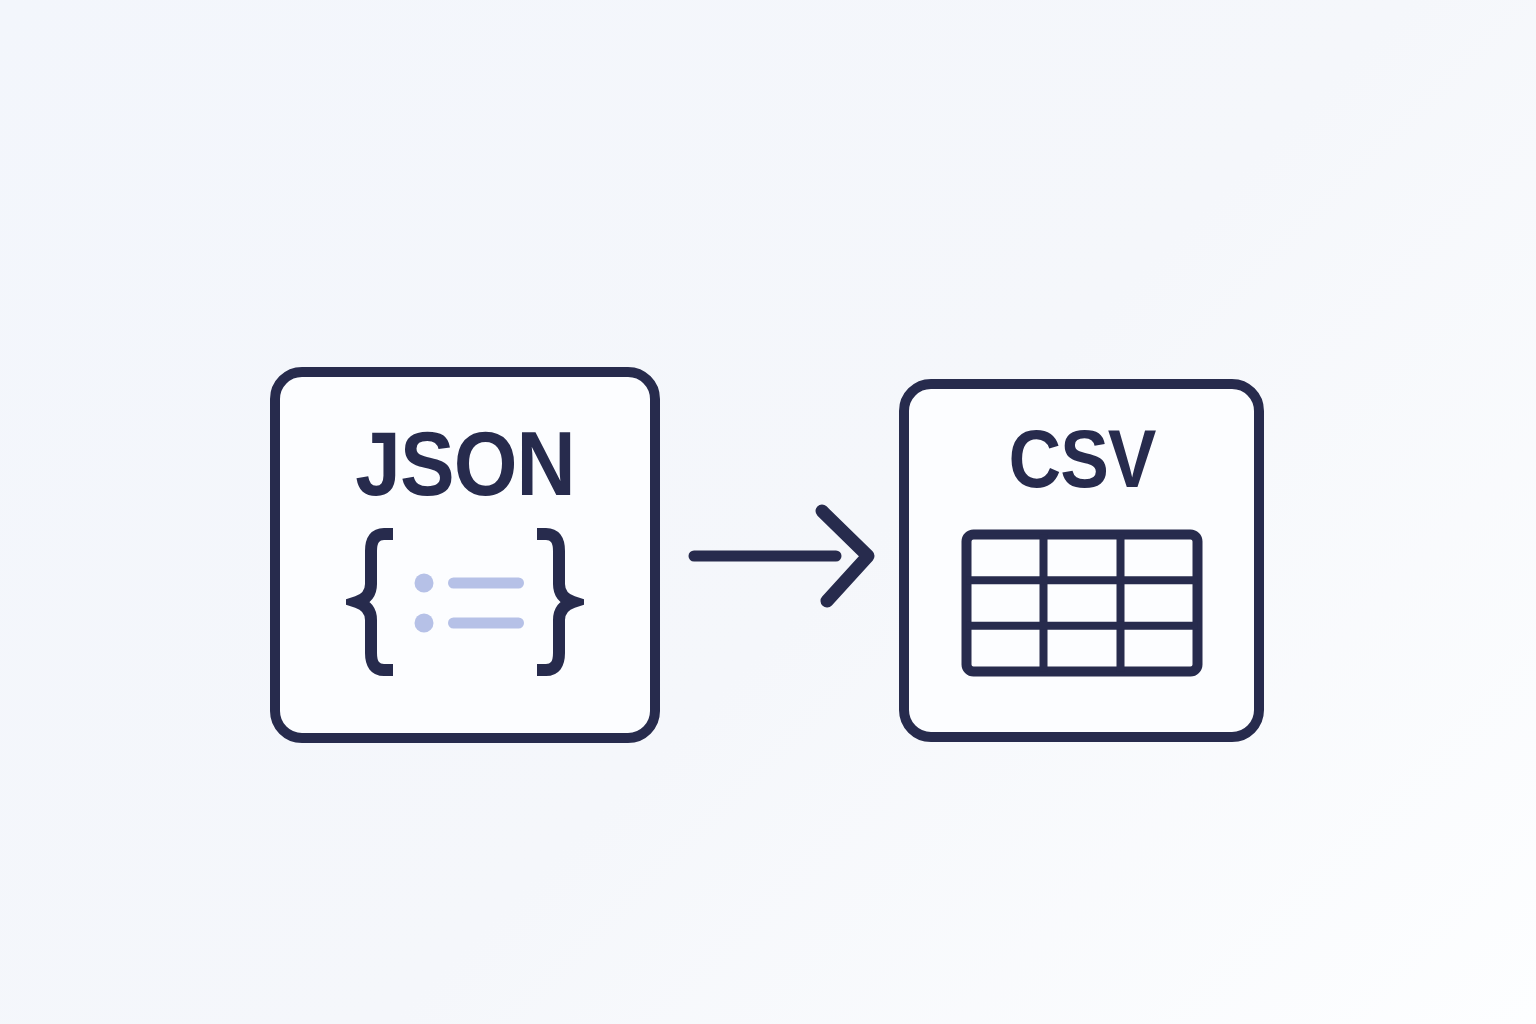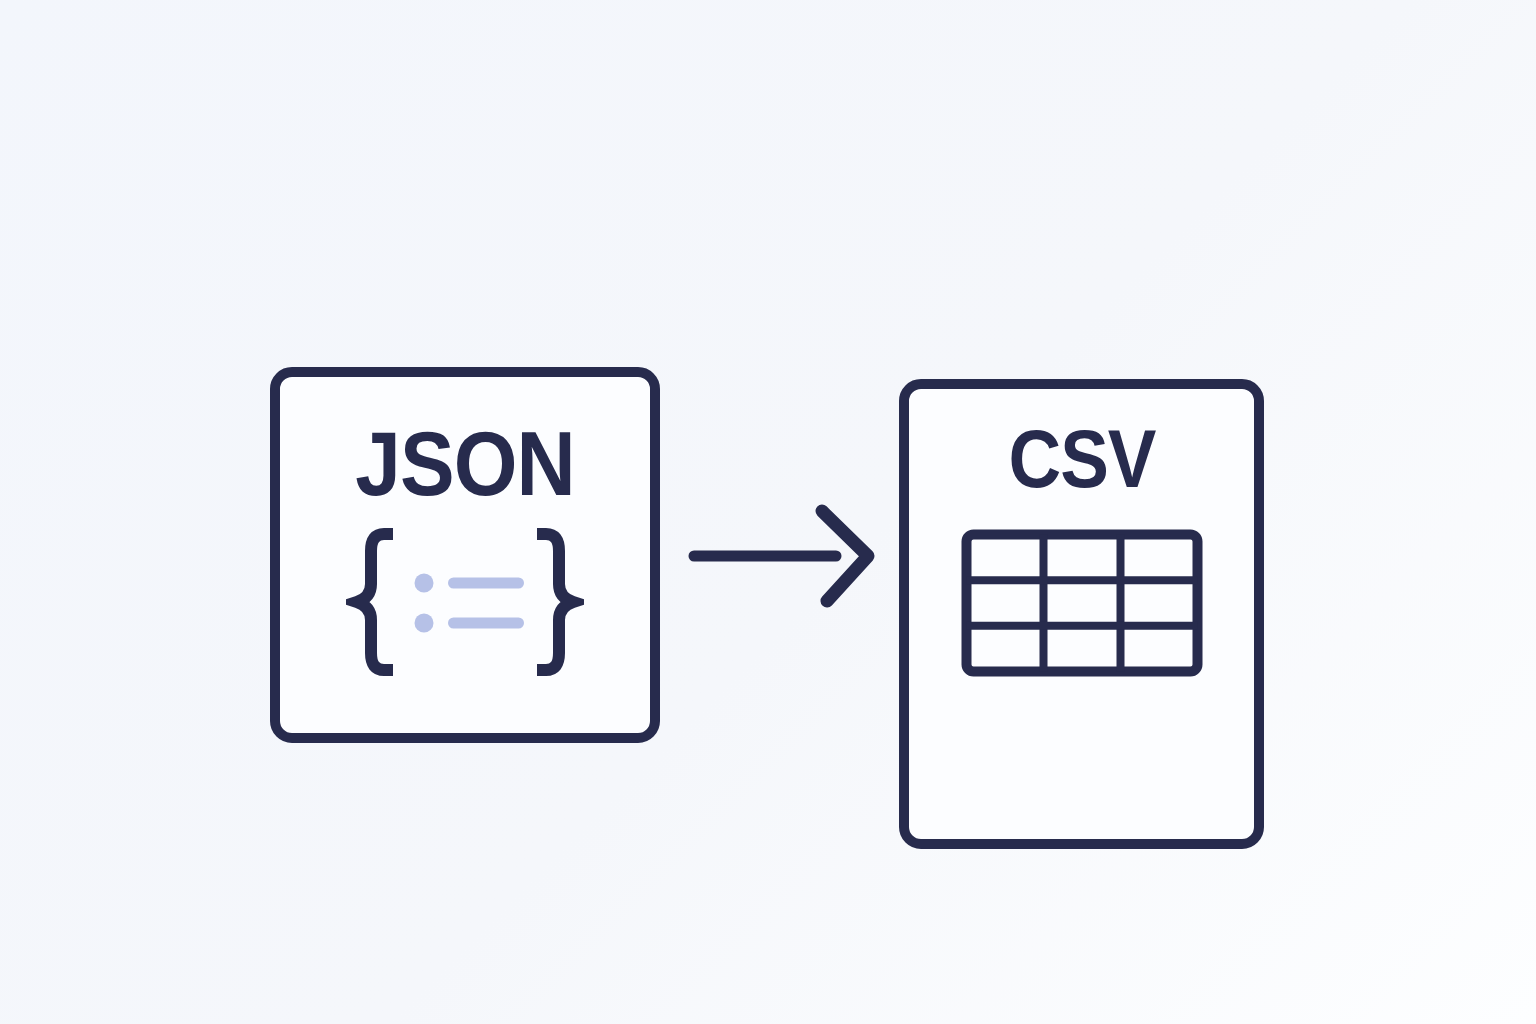--- a/index.html
+++ b/index.html
@@ -20,33 +20,33 @@
     width: 1536px;
     height: 1024px;
     overflow: hidden;
     background: linear-gradient(135deg, var(--bg-start) 0%, var(--bg-mid) 55%, var(--bg-end) 100%);
   }
   .card {
     position: absolute;
     box-sizing: border-box;
     background: var(--card-bg);
     border: 10px solid var(--navy);
-    border-radius: 22px;
+    border-radius: 32px;
   }
   .card-json {
     left: 270px;
     top: 367px;
     width: 390px;
     height: 376px;
   }
   .card-csv {
     left: 899px;
     top: 379px;
     width: 365px;
-    height: 470px;
+    height: 363px;
     padding-left: 16px;
   }
   .card-label {
     position: absolute;
     left: 50%;
     width: 100%;
     text-align: center;
     font-weight: bold;
     color: var(--navy);
     line-height: 1;

